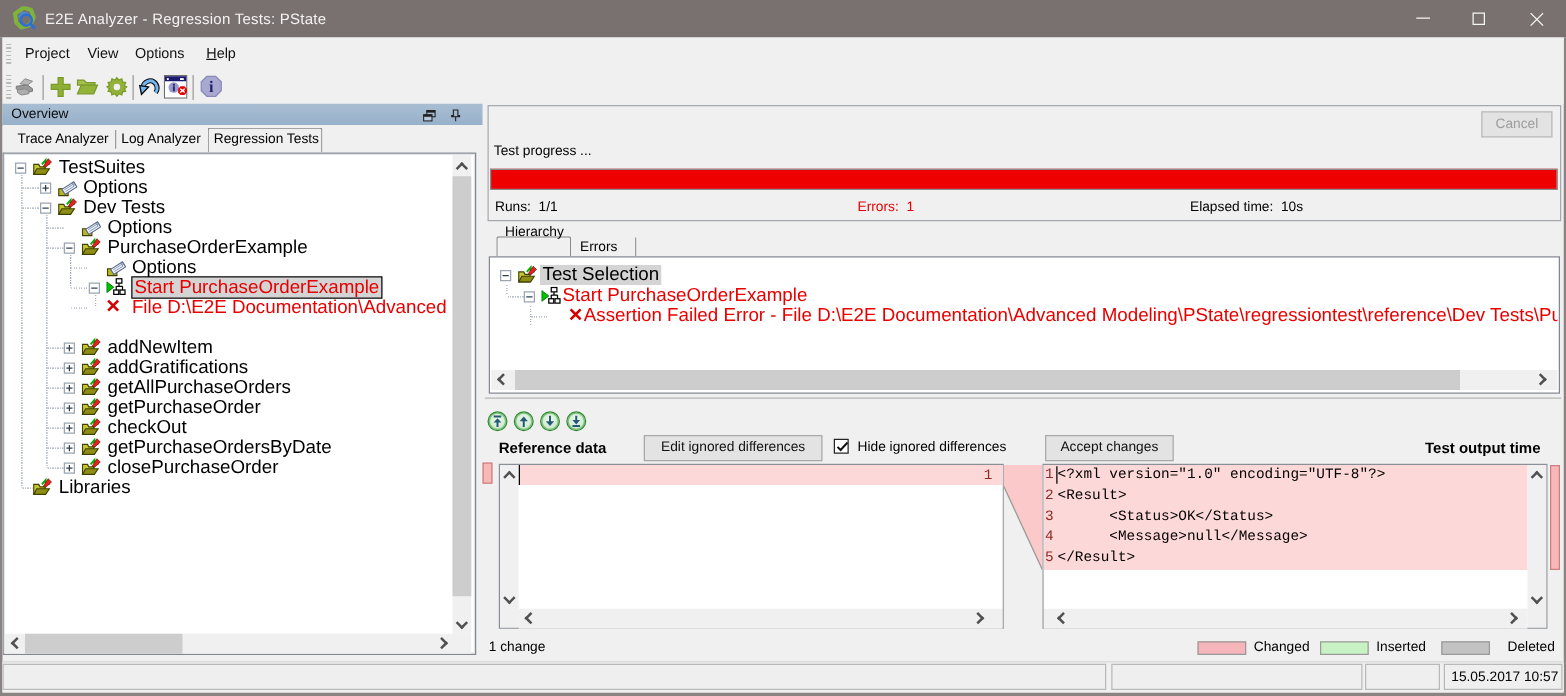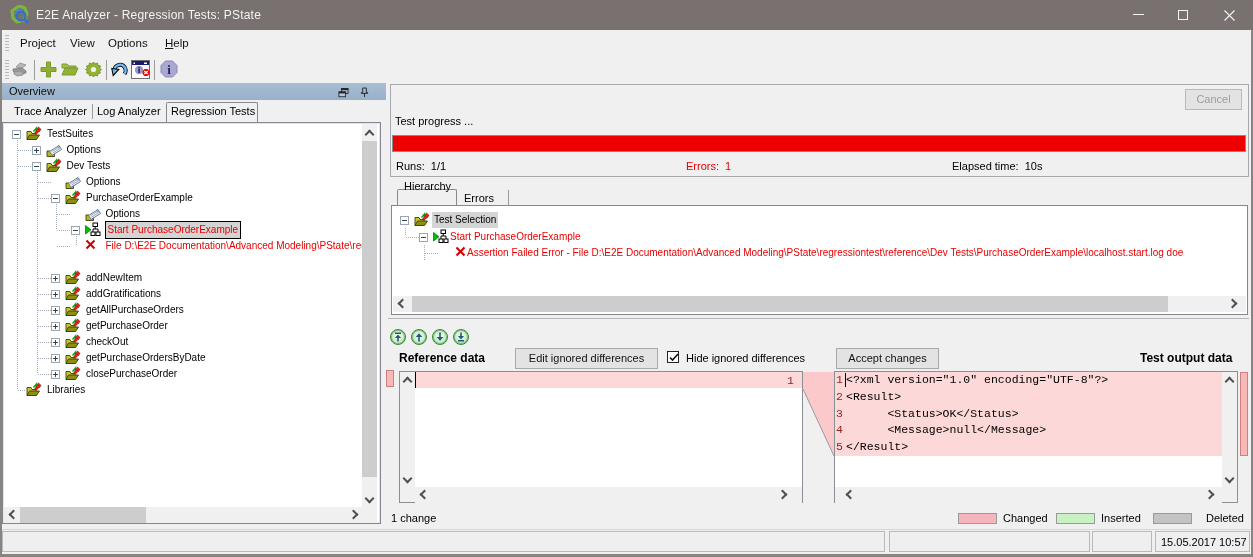--- a/index.html
+++ b/index.html
@@ -31,21 +31,21 @@
 
 .sb { background:#f0f0f0; }
 .sb-thumb { background:#cdcdcd; }
 .chev { width:7px; height:7px; border:solid #505050; border-width:0 2px 2px 0; }
 .chev-up { transform:rotate(-135deg); }
 .chev-down { transform:rotate(45deg); }
 .chev-left { transform:rotate(135deg); }
 .chev-right { transform:rotate(-45deg); }
 
 
-.trow { position:absolute; height:16px; line-height:16px; white-space:nowrap; font-size:10px;padding-left:35px; }
+.trow { position:absolute; height:16px; line-height:16px; white-space:nowrap; font-size:15px;padding-left:35px; }
 .exp { position:absolute; width:9px; height:9px; top:4px; border:1px solid #9aa5b1; background:#fff; }
 .exp:before, .exp.minus:before { content:""; position:absolute; left:1px; top:3px; width:5px; height:1px; background:#33414f; }
 .exp.plus:after { content:""; position:absolute; left:3px; top:1px; width:1px; height:5px; background:#33414f; }
 .ticon { position:absolute; top:0px; }
 .tlabel { position:absolute; top:0px; }
 .red { color:#e80000; }
 
 
 .rbox { border:1px solid #a5a9ae; background:#f0f0f0; }
 #cancelbtn { left:1185px; top:89px; width:57px; height:21px; background:#e3e3e3; border:1px solid #b9b9b9; color:#9d9d9d; font-size:11px; text-align:center; line-height:19px; }
@@ -430,21 +430,21 @@
       </svg></div>
   </div>
 <div class="abs" style="left:399px; top:351px; font-weight:bold; font-size:12px;">Reference data</div>
 <div class="btn" style="left:515px; top:348px; width:143px; height:21px; line-height:19px;">Edit ignored differences</div>
 <div class="abs" style="left:667px; top:351px; width:12px; height:12px; border:1px solid #222; background:#fff;"></div>
 <svg class="abs" style="left:669px; top:353px;" width="10" height="9" viewBox="0 0 10 9">
     <path d="M1 4.5 L3.5 7 L9 1" fill="none" stroke="#111" stroke-width="1.6"></path>
   </svg>
 <div class="abs" style="left:686px; top:352px; font-size:11px;">Hide ignored differences</div>
 <div class="btn" style="left:836px; top:348px; width:103px; height:21px; line-height:19px;">Accept changes</div>
-<div class="abs" style="left:1140px; top:351px; font-weight:bold; font-size:12px;">Test output data</div>
+<div class="abs" style="left:1140px; top:351px; font-weight:bold; font-size:12px;">Test output time</div>
 
 <div class="abs" style="left:386px; top:370px; width:8px; height:17px; background:#f7b8b8; border:1px solid #cc8080;"></div>
 <div class="abs" style="left:1240px; top:372px; width:8px; height:84px; background:#f7b8b8; border:1px solid #cc8080;"></div>
 
 <div class="pane" style="left:399px; top:371px; width:404px; height:132px;"></div>
 <div class="abs sb" style="left:400px; top:372px; width:15px; height:130px;"></div>
 <div class="abs chev chev-up" style="left:404px; top:378px;"></div>
 <div class="abs chev chev-down" style="left:404px; top:475px;"></div>
 <div class="abs" style="left:415px; top:372px; width:387px; height:115px; background:#fff;"></div>
 <div class="abs pinkrow" style="left:415px; top:372px; width:387px; height:16px;"></div>

